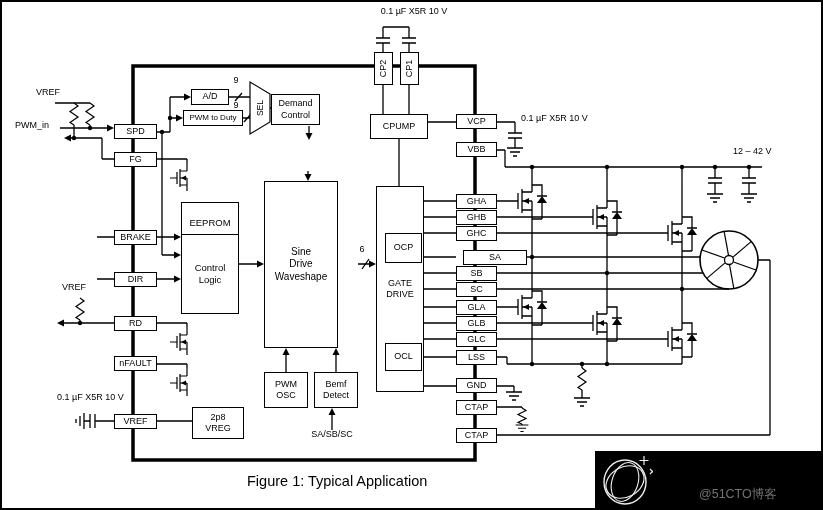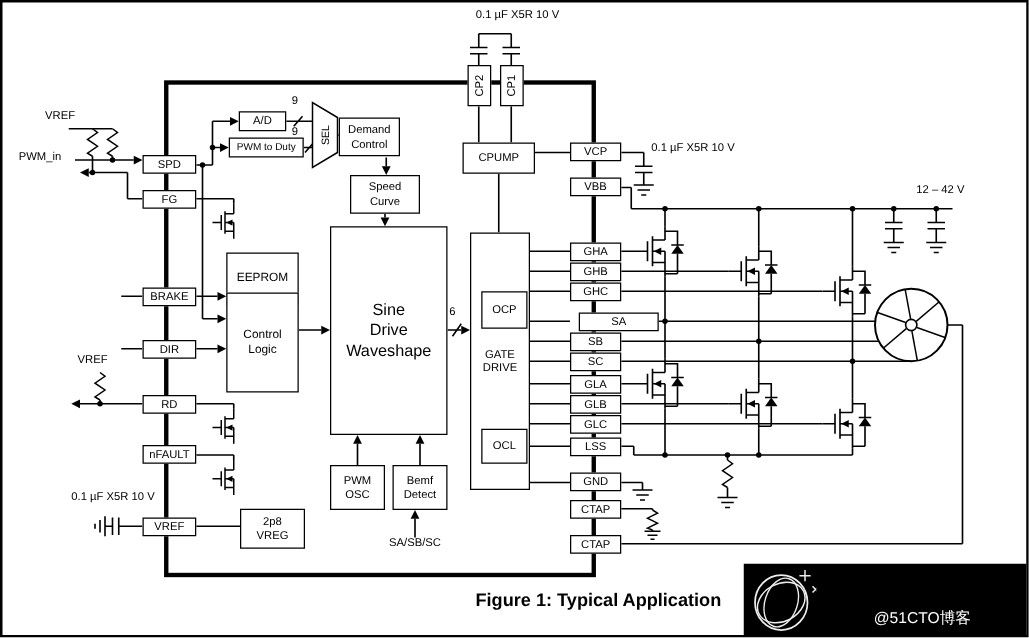--- a/index.html
+++ b/index.html
@@ -7,25 +7,25 @@
   .canvas{position:relative;width:823px;height:510px;background:#fff;border:2px solid #000;
           font-family:"Liberation Sans",sans-serif;color:#000;overflow:hidden}
   .schematic{position:absolute;left:0;top:0}
   .pin{position:absolute;background:#fff;border:1px solid #000;display:flex;align-items:center;
        justify-content:center;font-size:9px;line-height:1}
   .blk{position:absolute;background:#fff;border:1px solid #000;display:flex;align-items:center;
        justify-content:center;text-align:center;font-size:9px;line-height:1.25;white-space:pre-line}
   .lbl{position:absolute;font-size:9px;white-space:nowrap;line-height:1.1}
   .ctr{text-align:center}
   .rot span{display:block;transform:rotate(-90deg);font-size:9px;white-space:nowrap}
-  .caption{position:absolute;left:245px;top:471px;width:330px;text-align:right;
-           font-size:14.5px;font-weight:bold}
+  .caption{position:absolute;left:245px;top:471px;width:330px;text-align:left;
+           font-size:14.5px;font-weight:normal}
   .wm{position:absolute;left:593px;top:449px;width:228px;height:59px;background:#000;overflow:hidden}
   .wm-line1{position:absolute;left:60px;top:11px;font-size:15px;color:#f2f2f2;white-space:nowrap}
-  .wm-line2{position:absolute;left:104px;top:35px;font-size:12.5px;color:#ffffff;white-space:nowrap}
+  .wm-line2{position:absolute;left:104px;top:35px;font-size:12.5px;color:#737373;white-space:nowrap}
   svg text{font-family:"Liberation Sans",sans-serif}
 </style>
 </head>
 <body>
 
 <div class="canvas">
 
   <svg class="schematic" width="823" height="510" viewBox="0 0 823 510">
     <defs>
       <g id="nfet">
@@ -217,26 +217,24 @@
       <span>CTAP</span>
     </div>
   <div class="pin" style="left:454px;top:426px;width:41px;height:15px">
       <span>CTAP</span>
     </div>
 
   <div class="blk" style="left:189px;top:87px;width:38px;height:16px">A/D</div>
   <div class="blk" style="left:181px;top:108px;width:60px;height:16px;font-size:8px">PWM to Duty</div>
   <div class="blk" style="left:269px;top:92px;width:49px;height:31px">Demand
 Control</div>
-  <div class="blk" style="left:278px;top:138px;width:56px;height:31px">Speed
-Curve</div>
   <div class="blk" style="left:179px;top:200px;width:58px;height:42px;font-size:9.5px">EEPROM</div>
   <div class="blk" style="left:179px;top:232px;width:58px;height:80px;font-size:9.5px">Control
 Logic</div>
-  <div class="blk" style="left:262px;top:179px;width:94px;height:167px;font-size:13px">Sine
+  <div class="blk" style="left:262px;top:179px;width:74px;height:167px;font-size:10px">Sine
 Drive
 Waveshape</div>
   <div class="blk" style="left:368px;top:112px;width:58px;height:25px">CPUMP</div>
   <div class="blk" style="left:374px;top:184px;width:48px;height:206px">GATE
 DRIVE</div>
   <div class="blk" style="left:383px;top:231px;width:37px;height:30px">OCP</div>
   <div class="blk" style="left:383px;top:341px;width:37px;height:28px">OCL</div>
   <div class="blk" style="left:262px;top:370px;width:44px;height:36px">PWM
 OSC</div>
   <div class="blk" style="left:312px;top:370px;width:44px;height:36px">Bemf

